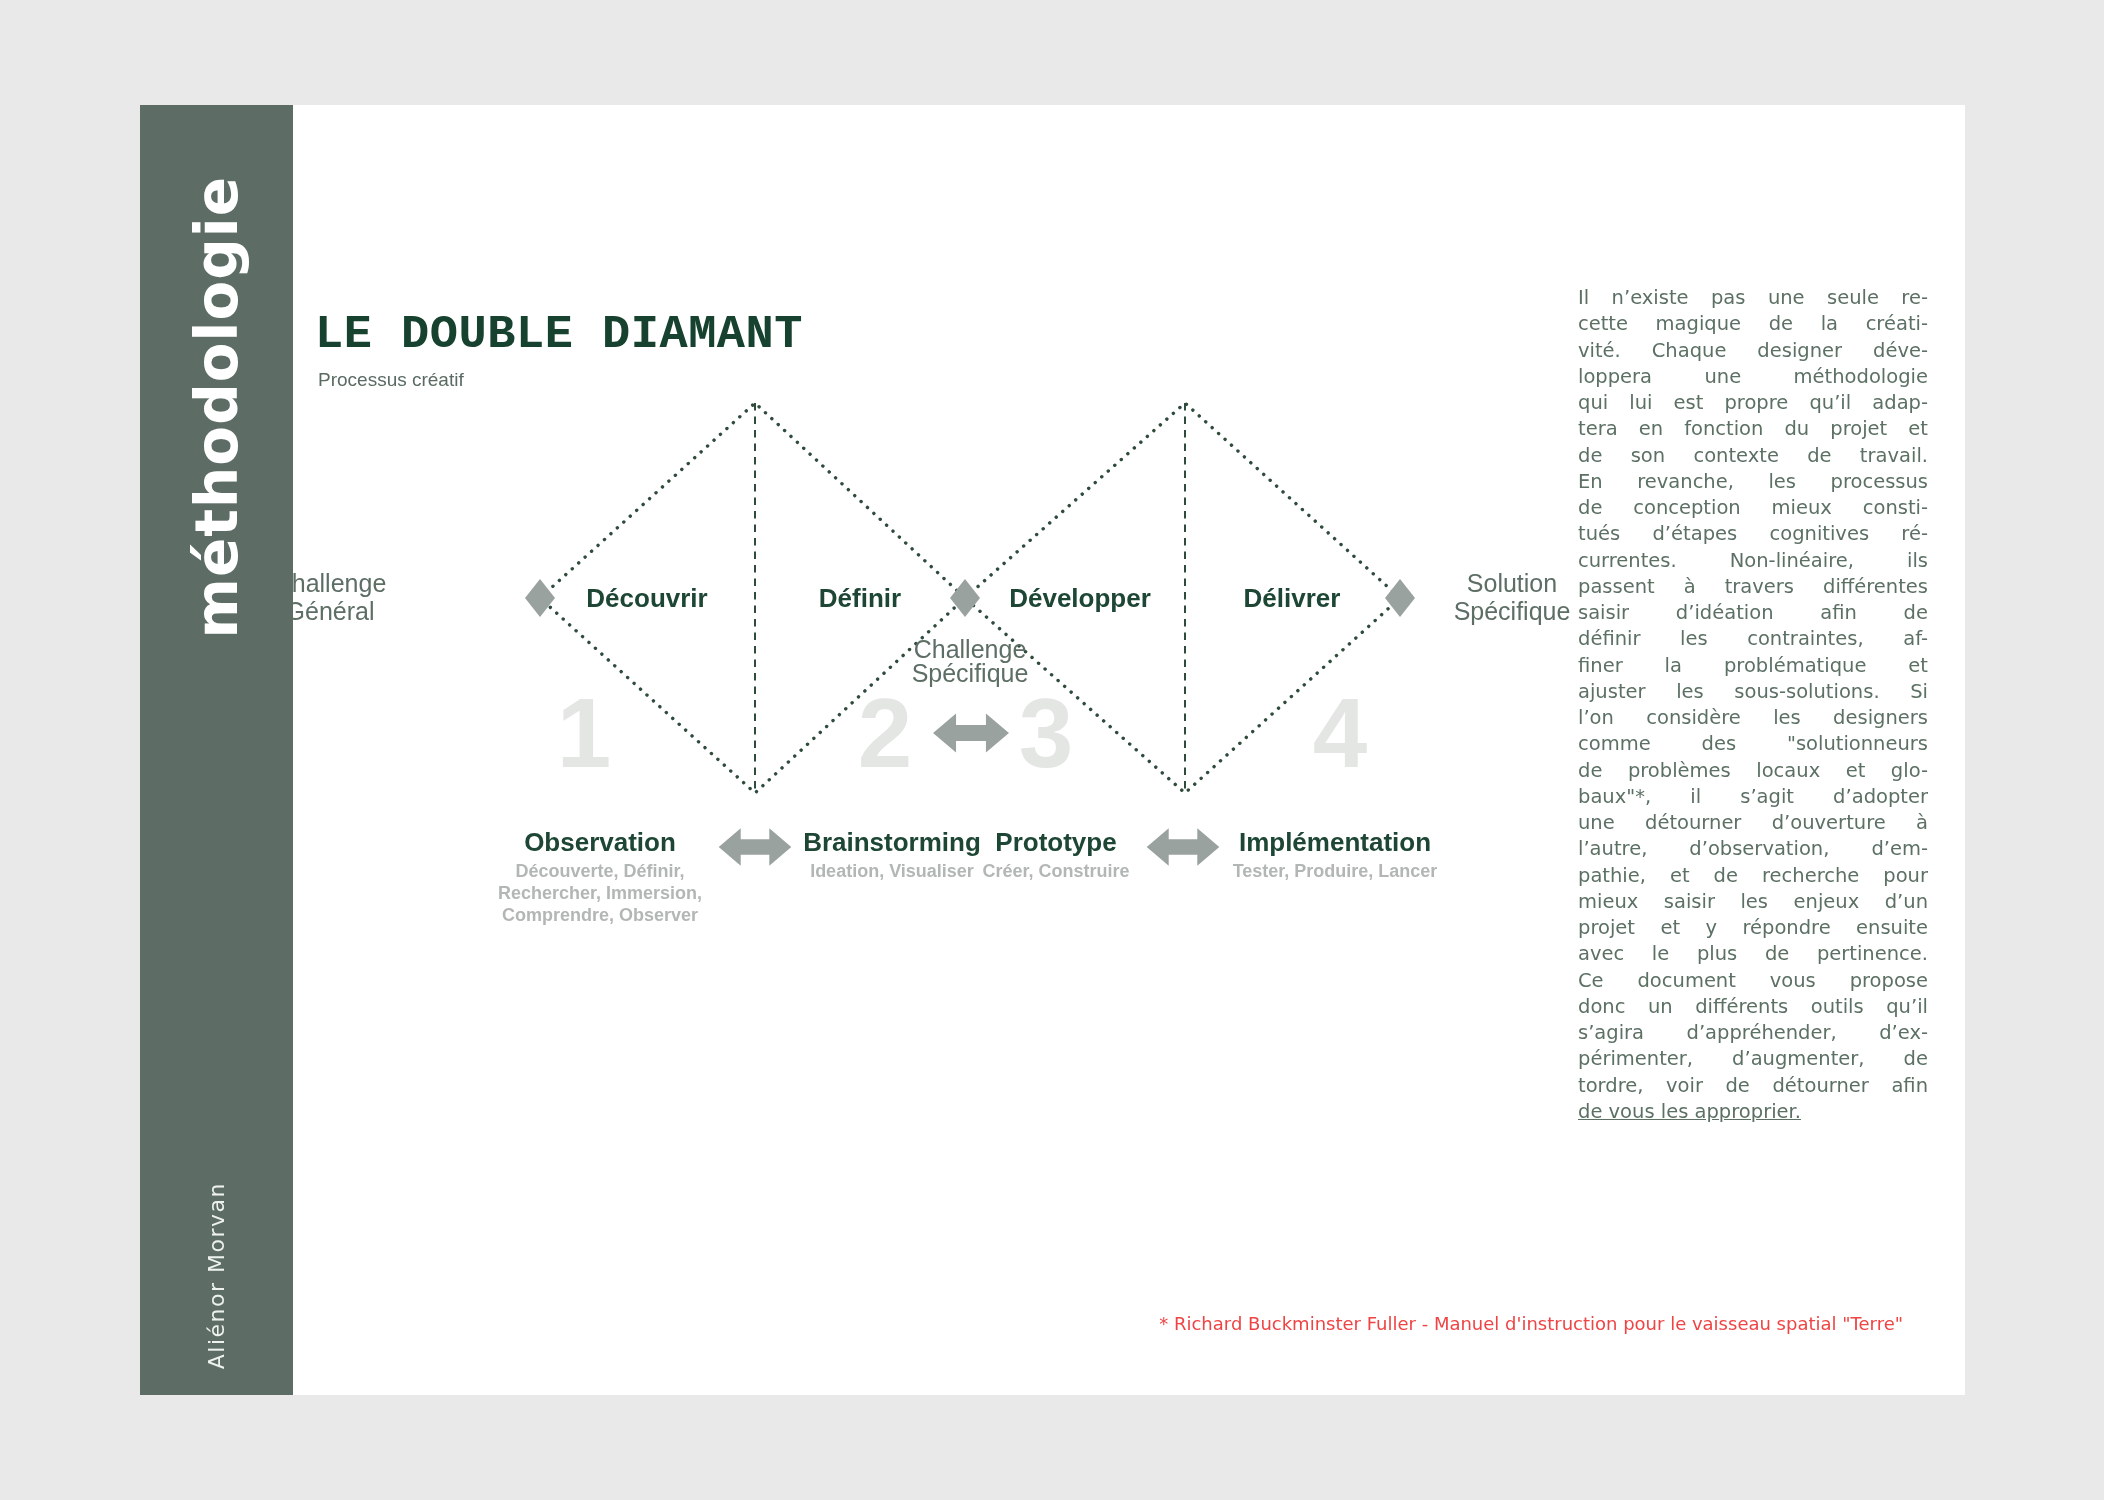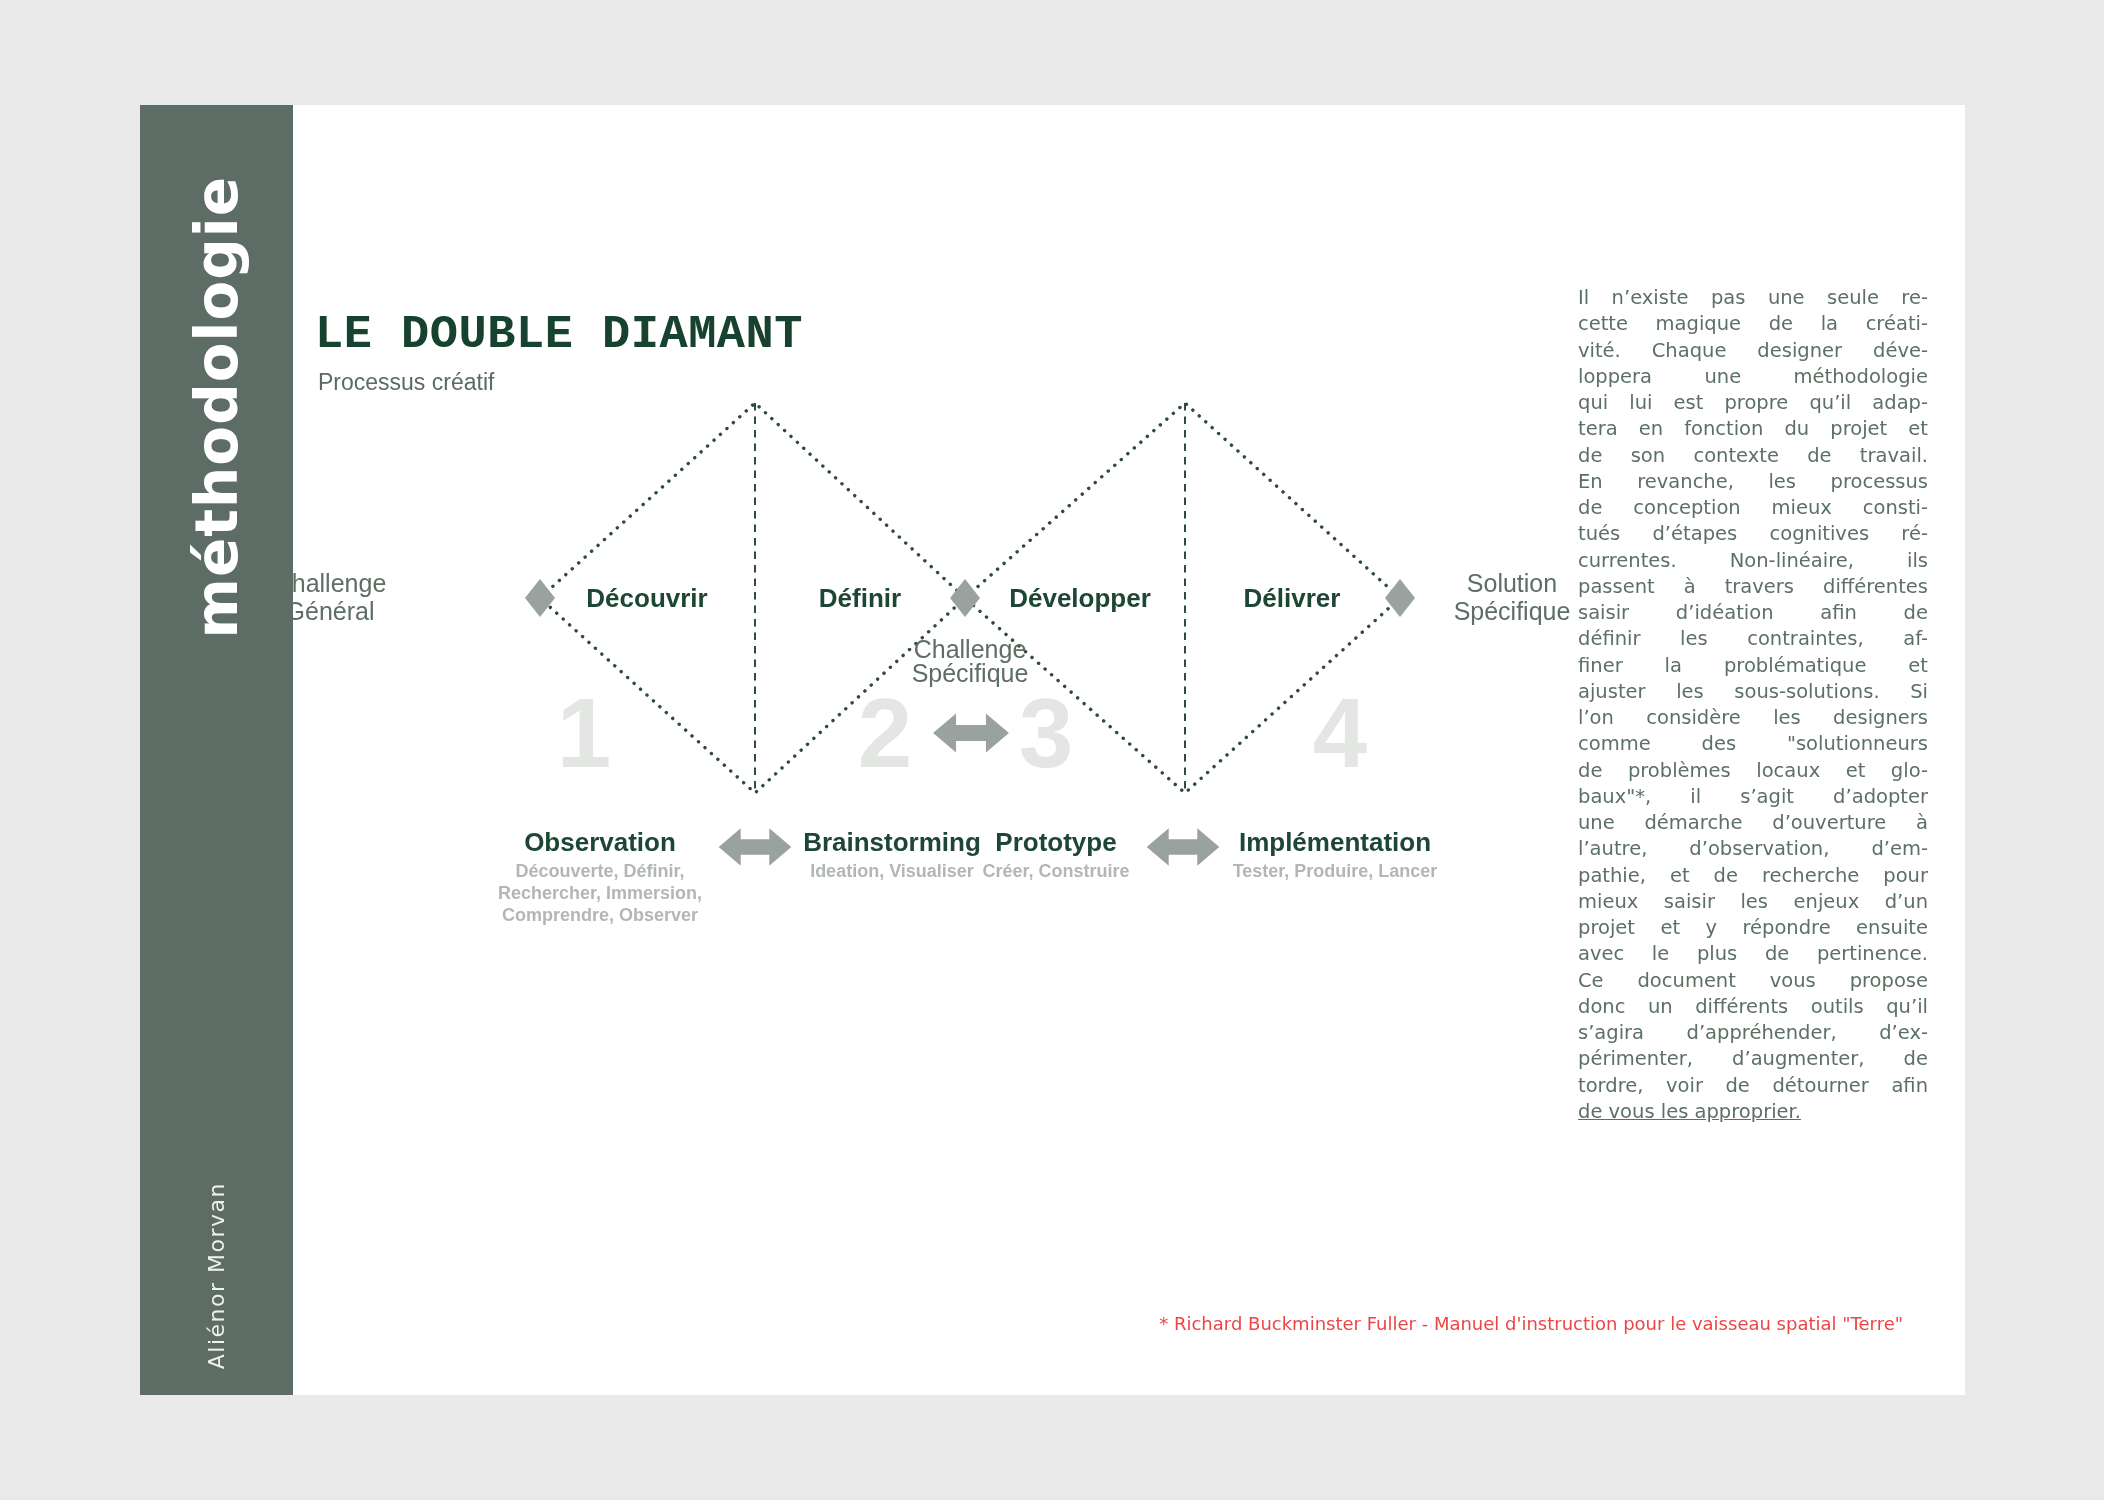--- a/index.html
+++ b/index.html
@@ -59,21 +59,21 @@
     font-family: Liberation Mono, monospace;
     font-size: 47px;
     font-weight: bold;
     letter-spacing: 0.5px;
     color: #17422f;
   }
   .page-subtitle {
     position: absolute;
     left: 178px; top: 264px;
     font-family: "Liberation Sans", sans-serif;
-    font-size: 23px;
+    font-size: 19px;
     color: #5a6b61;
   }
 
   
   .diagram {
     position: absolute;
     left: 150px; top: 280px;
     width: 1300px; height: 560px;
   }
   .diagram text { font-family: "Liberation Sans", sans-serif; }
@@ -206,21 +206,21 @@
         <div class="para-line">currentes. Non-linéaire, ils</div>
         <div class="para-line">passent à travers différentes</div>
         <div class="para-line">saisir d’idéation afin de</div>
         <div class="para-line">définir les contraintes, af-</div>
         <div class="para-line">finer la problématique et</div>
         <div class="para-line">ajuster les sous-solutions. Si</div>
         <div class="para-line">l’on considère les designers</div>
         <div class="para-line">comme des "solutionneurs</div>
         <div class="para-line">de problèmes locaux et glo-</div>
         <div class="para-line">baux"*, il s’agit d’adopter</div>
-        <div class="para-line">une démarche d’ouverture à</div>
+        <div class="para-line">une détourner d’ouverture à</div>
         <div class="para-line">l’autre, d’observation, d’em-</div>
         <div class="para-line">pathie, et de recherche pour</div>
         <div class="para-line">mieux saisir les enjeux d’un</div>
         <div class="para-line">projet et y répondre ensuite</div>
         <div class="para-line">avec le plus de pertinence.</div>
         <div class="para-line">Ce document vous propose</div>
         <div class="para-line">donc un différents outils qu’il</div>
         <div class="para-line">s’agira d’appréhender, d’ex-</div>
         <div class="para-line">périmenter, d’augmenter, de</div>
         <div class="para-line">tordre, voir de détourner afin</div>

